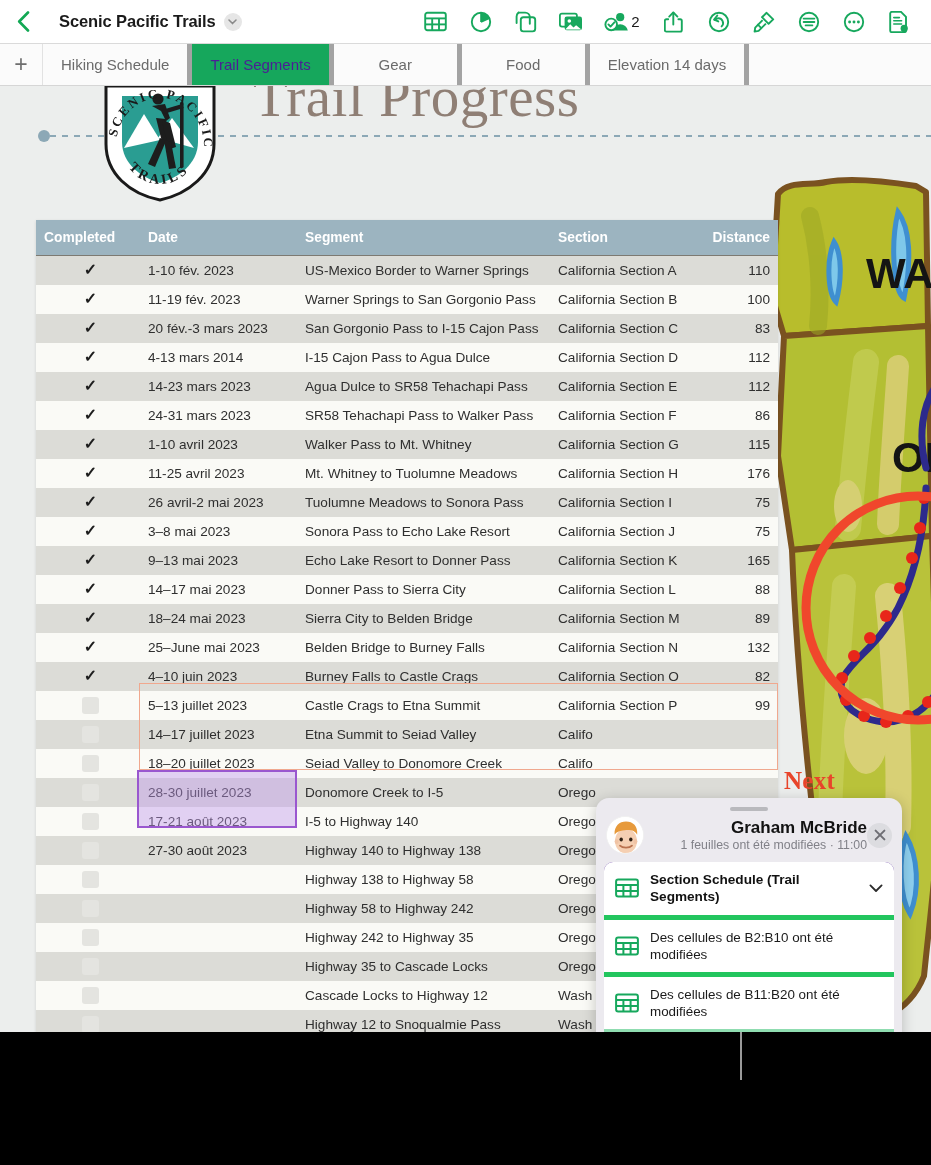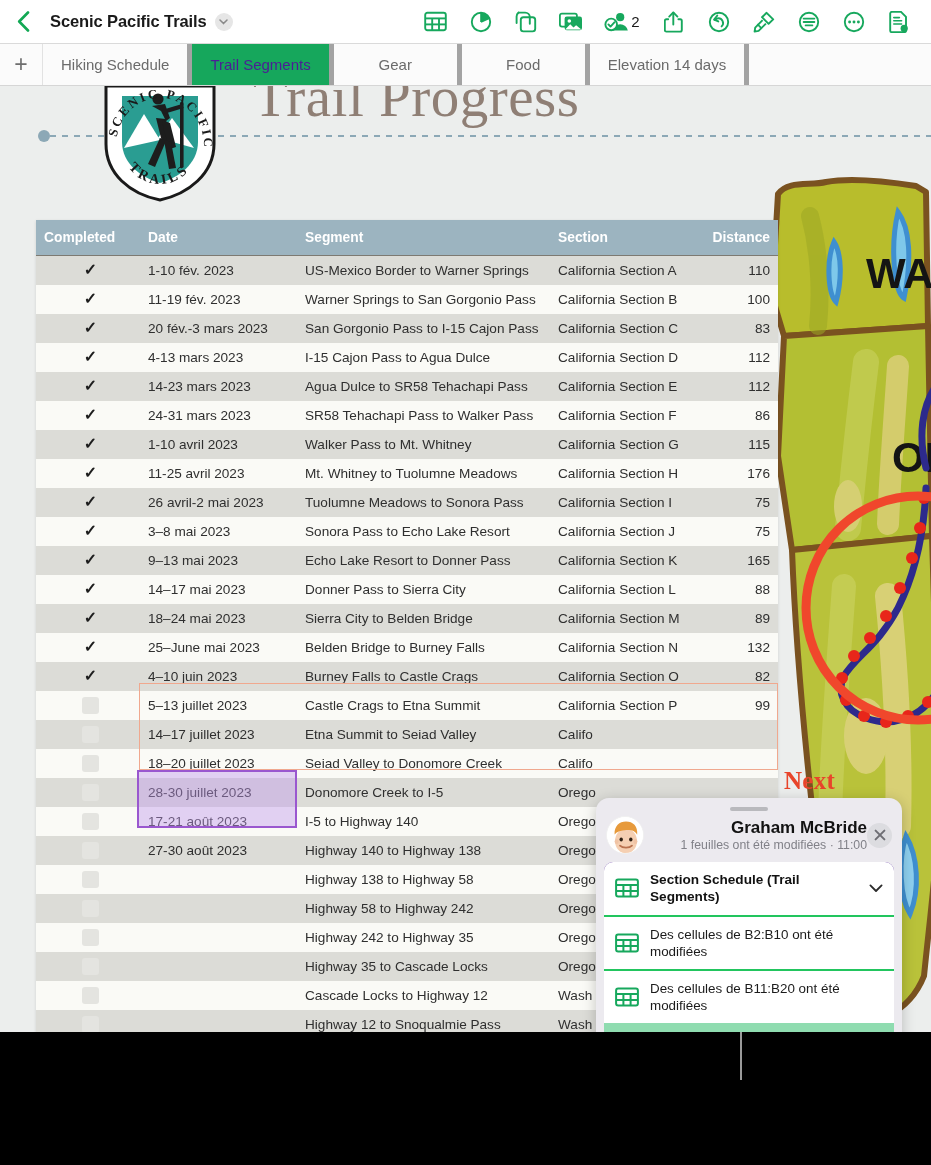--- a/index.html
+++ b/index.html
@@ -18,21 +18,21 @@
     display: flex; align-items: center;
     border-bottom: 1px solid #dadada;
   }
   .back-chev {
     width: 26px; height: 26px; margin-left: 10px;
     display: flex; align-items: center; justify-content: center;
     cursor: pointer;
   }
   .doc-title {
     font-size: 16.5px; font-weight: bold; color: #1a1a1a;
-    margin-left: 14px; white-space: nowrap; letter-spacing: -0.1px;
+    margin-left: 23px; white-space: nowrap; letter-spacing: -0.1px;
   }
   .title-chev {
     width: 18px; height: 18px; border-radius: 50%;
     background: #e6e6e6; margin-left: 8px;
     display: flex; align-items: center; justify-content: center;
     cursor: pointer;
   }
   .tb-spacer { flex: 1; }
   .tb-icons { display: flex; align-items: center; gap: 0px; margin-right: 10px; }
   .tb-btn {
@@ -164,21 +164,21 @@
   .pop-close {
     width: 25px; height: 25px; border-radius: 50%; background: #dcdce0;
     display: flex; align-items: center; justify-content: center;
     cursor: pointer; flex: 0 0 25px;
   }
   .pop-list { background: #4c1d95; border-radius: 9px; overflow: hidden; }
   .pop-item {
     display: flex; align-items: center; gap: 11px;
     padding: 9px 11px; cursor: pointer; background: #ffffff;
   }
-  .pop-item + .pop-item { border-top: 2px solid #22c55e; justify-content: flex-end; }
+  .pop-item + .pop-item { border-top: 5px solid #22c55e; justify-content: flex-end; }
   .pop-item.header-row .pop-txt { font-weight: bold; font-size: 13.6px; color: #111; }
   .pop-item.sel { background: #8fdcb0; border-top-color: #8fdcb0; }
   .pop-txt { font-size: 13.4px; color: #1b1b1b; line-height: 1.27; flex: 1; }
   .pop-chev { flex: 0 0 14px; display: flex; align-items: center; }
   .tbl-ico { flex: 0 0 24px; display: flex; align-items: center; }
 
   
   .pop-stem {
     position: absolute; left: 740px; top: 1032px; width: 2px; height: 48px;
     background: #9a9a9a; z-index: 30;
@@ -442,21 +442,21 @@
               </span></td>
             <td>20 fév.-3 mars 2023</td>
             <td>San Gorgonio Pass to I-15 Cajon Pass</td>
             <td>California Section C</td>
             <td class="r">83</td>
           </tr>
           <tr class="even">
             <td><span class="chkbox on">
                 <span class="mark">✓</span>
               </span></td>
-            <td>4-13 mars 2023</td>
+            <td>4-13 mars 2014</td>
             <td>I-15 Cajon Pass to Agua Dulce</td>
             <td>California Section D</td>
             <td class="r">112</td>
           </tr>
           <tr class="odd">
             <td><span class="chkbox on">
                 <span class="mark">✓</span>
               </span></td>
             <td>14-23 mars 2023</td>
             <td>Agua Dulce to SR58 Tehachapi Pass</td>

